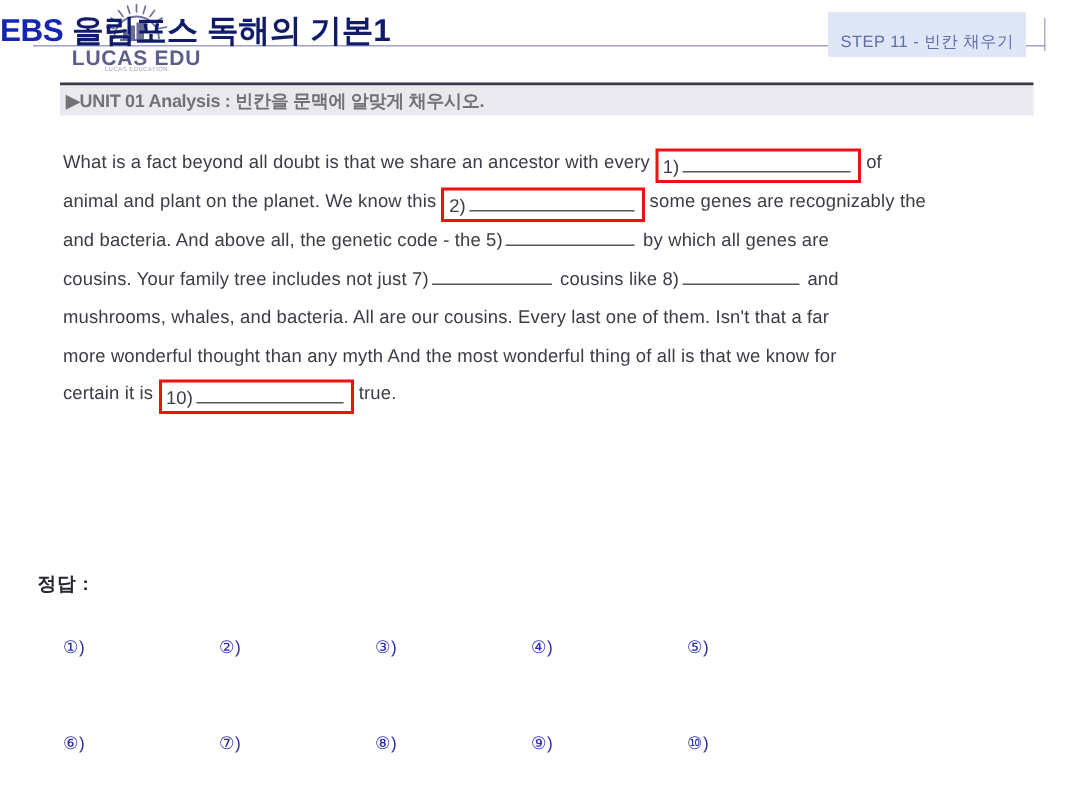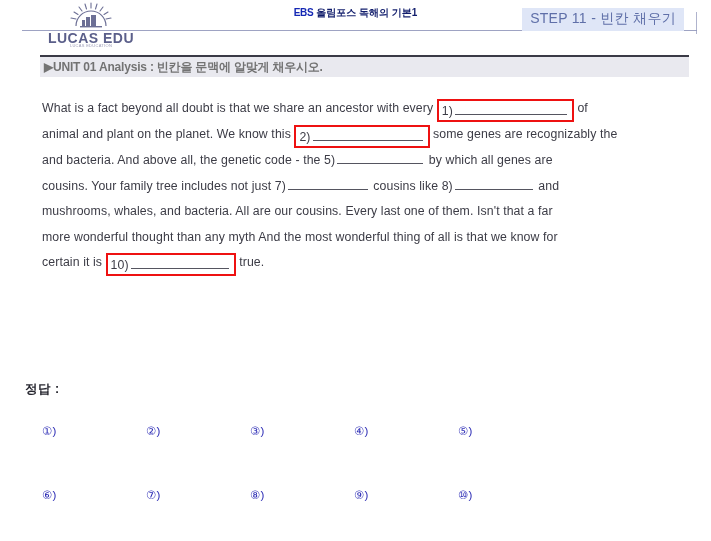--- a/index.html
+++ b/index.html
@@ -66,43 +66,43 @@
     width: 1px;
     height: 22px;
     background: #8d93b8;
     opacity: 0.7;
   }
   .title {
     position: absolute;
     left: 0;
     right: 0;
     top: 6px;
-    text-align: center;
-    font-size: 10px;
+    text-align: left;
+    font-size: 21px;
     font-weight: bold;
     color: #12217a;
     white-space: nowrap;
     z-index: 2;
   }
   .title .ebs {
     color: #1427b4;
     font-weight: bold;
     letter-spacing: -0.3px;
   }
   .title .ttl-ko {
     color: #101c6b;
   }
   .step-badge {
     position: absolute;
     right: 27px;
     top: 8px;
     background: #dfe6f7;
     color: #5f6fa8;
-    font-size: 14px;
-    padding: 2px 8px 3px 8px;
+    font-size: 11px;
+    padding: 12px 8px 3px 8px;
     white-space: nowrap;
     letter-spacing: 0.3px;
     z-index: 2;
   }
 
   
   .unit-divider {
     position: absolute;
     left: 40px;
     right: 22px;

